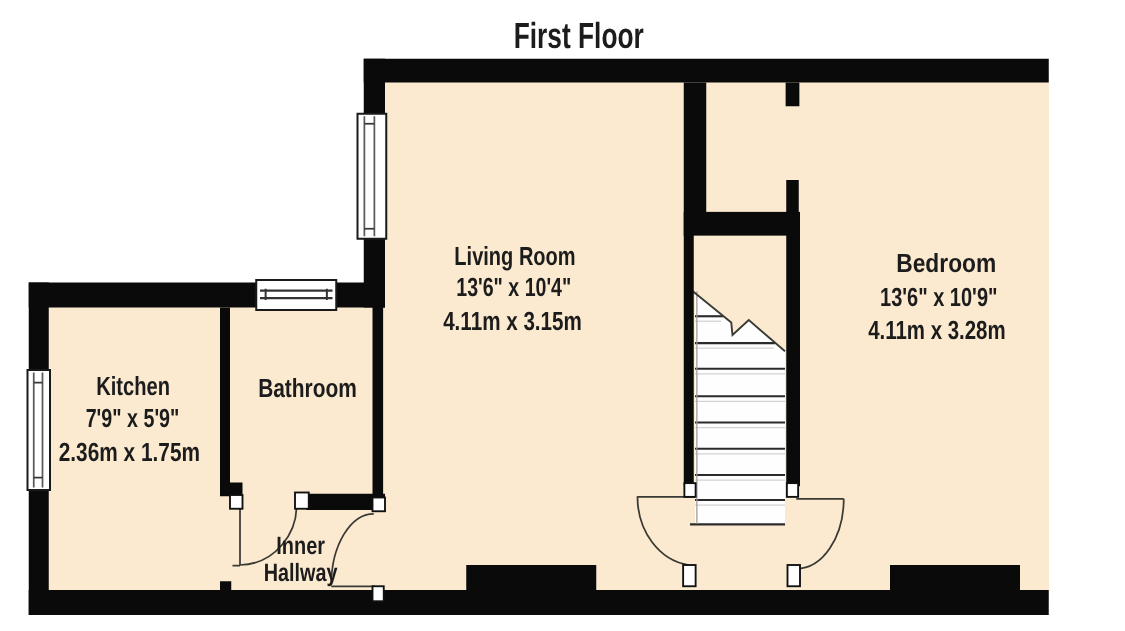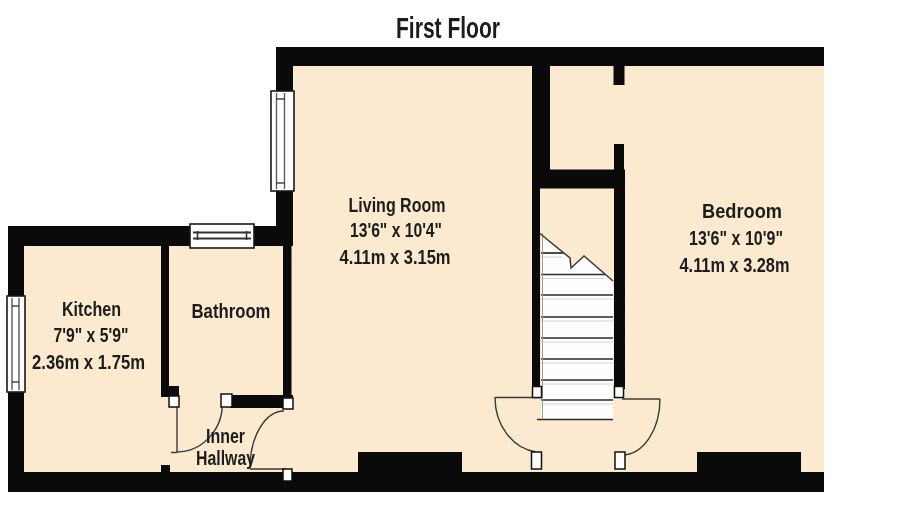--- a/index.html
+++ b/index.html
@@ -1,16 +1,16 @@
 <!DOCTYPE html>
 <html><head>
 <meta charset="utf-8">
 <style>
   html,body{margin:0;padding:0;background:#ffffff;}
-  .page{width:824px;height:505px;position:relative;background:#ffffff;overflow:hidden;}
+  .page{width:824px;height:505px;position:relative;background:#ffffff;overflow:hidden;margin-left:15px;}
   svg text{font-family:"Liberation Sans",sans-serif;font-weight:bold;fill:#1c1c1c;}
 </style>
 </head>
 <body>
 <div class="page">
 <svg width="900" height="505" viewBox="0 0 900 505">
 
   <rect x="0" y="0" width="900" height="505" fill="#ffffff"></rect>
 
   <text x="448" y="38" font-size="29" text-anchor="middle" textLength="104" lengthAdjust="spacingAndGlyphs">First Floor</text>

